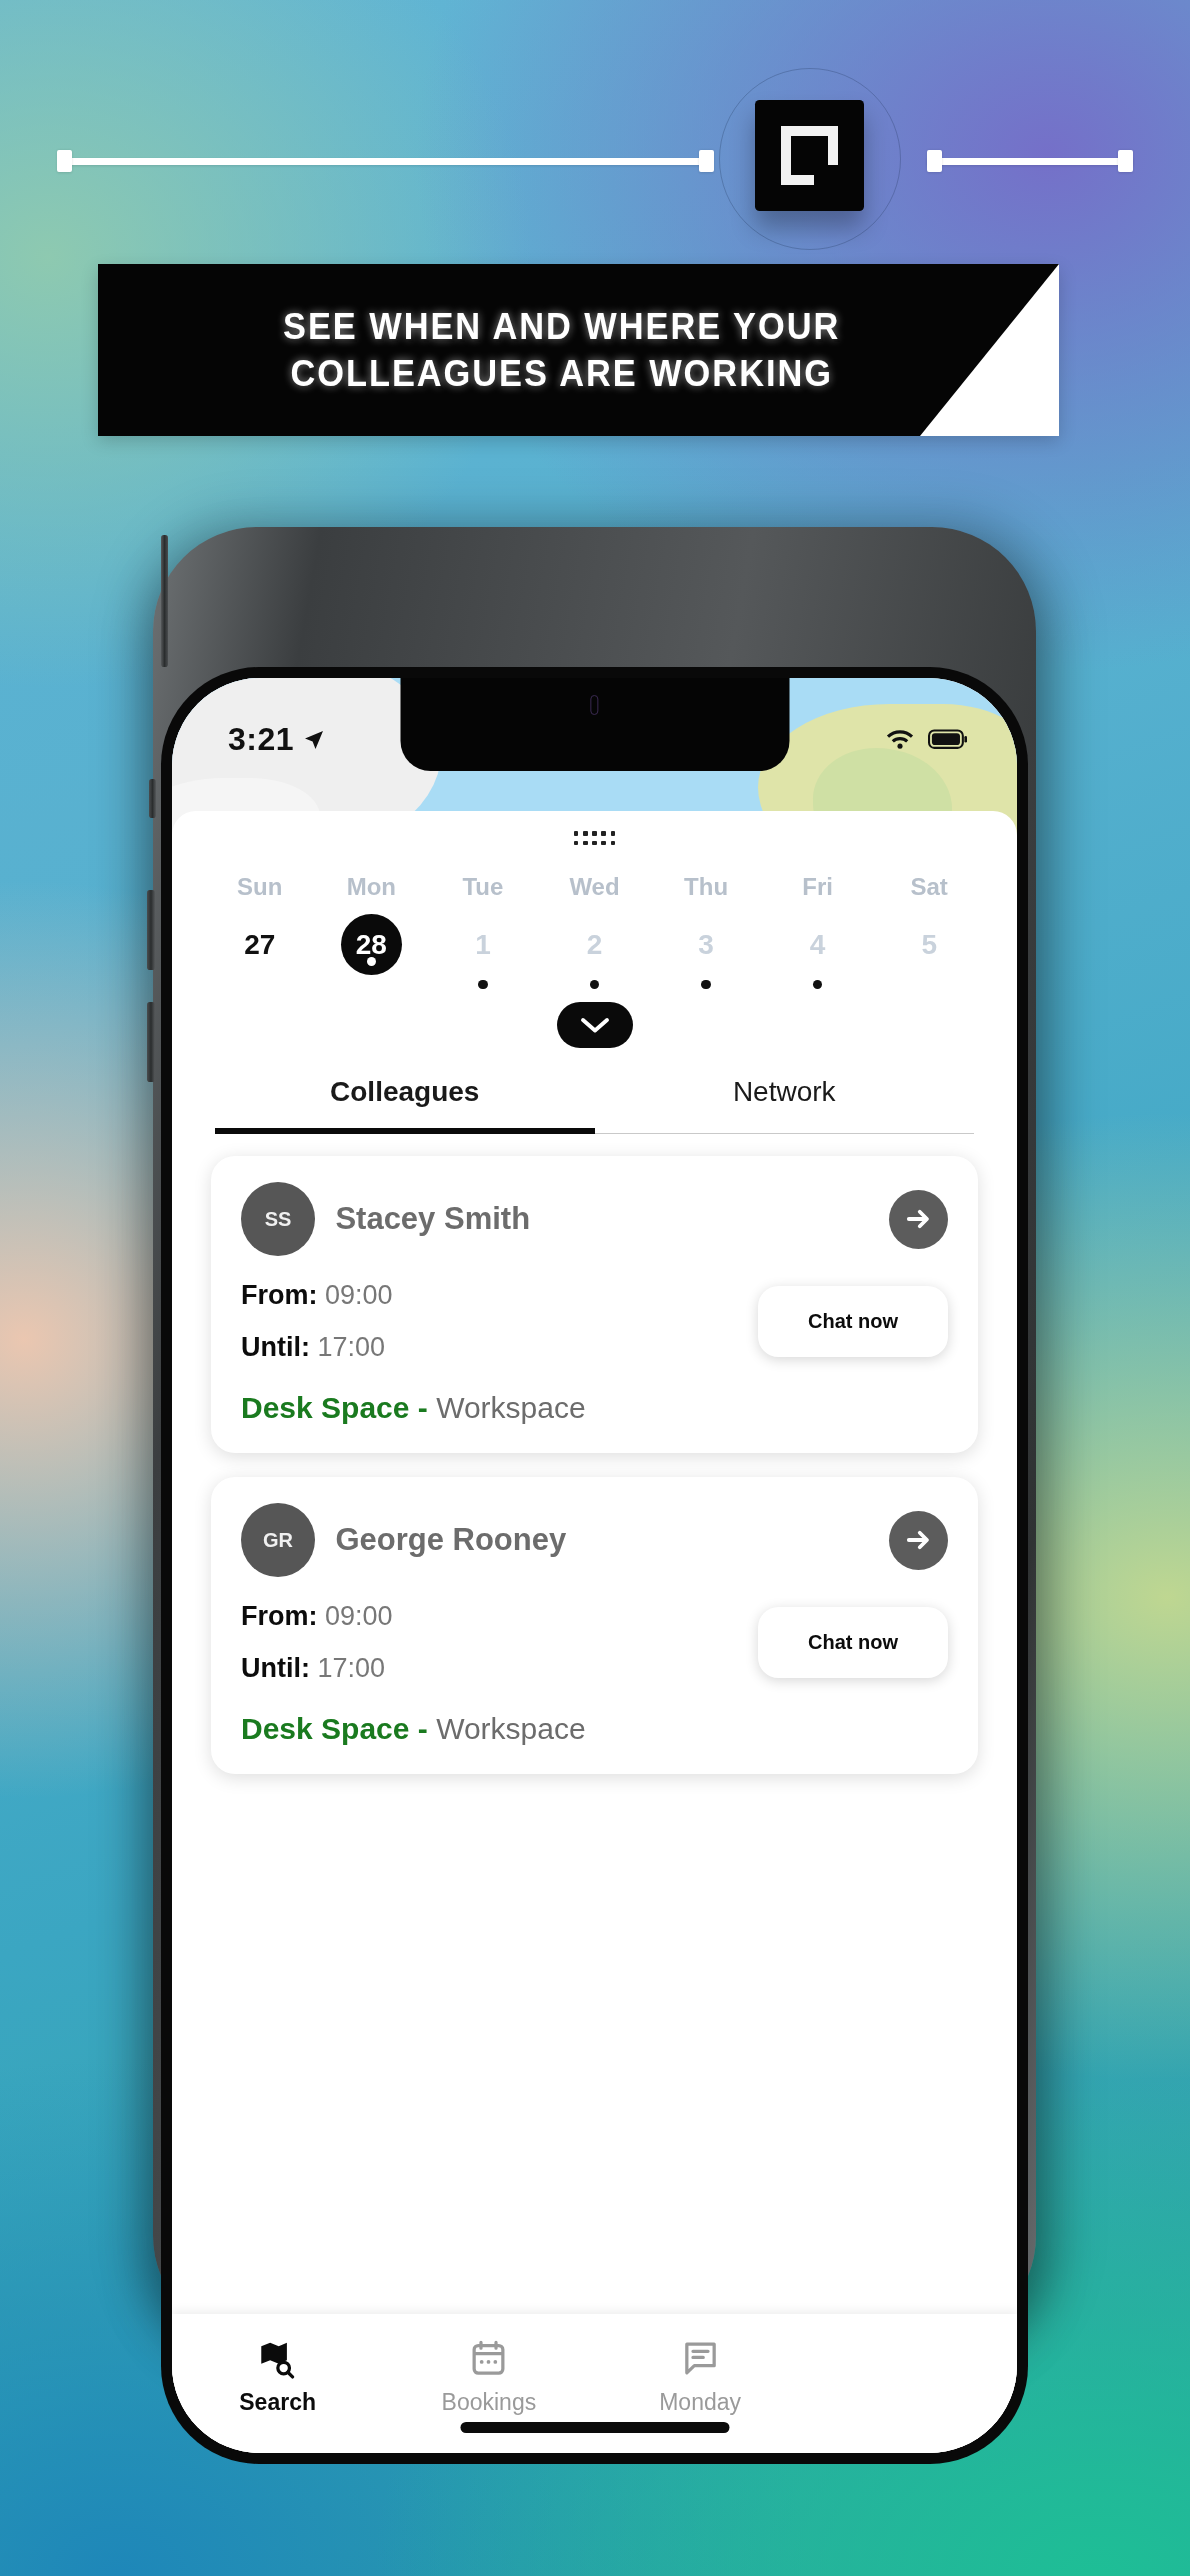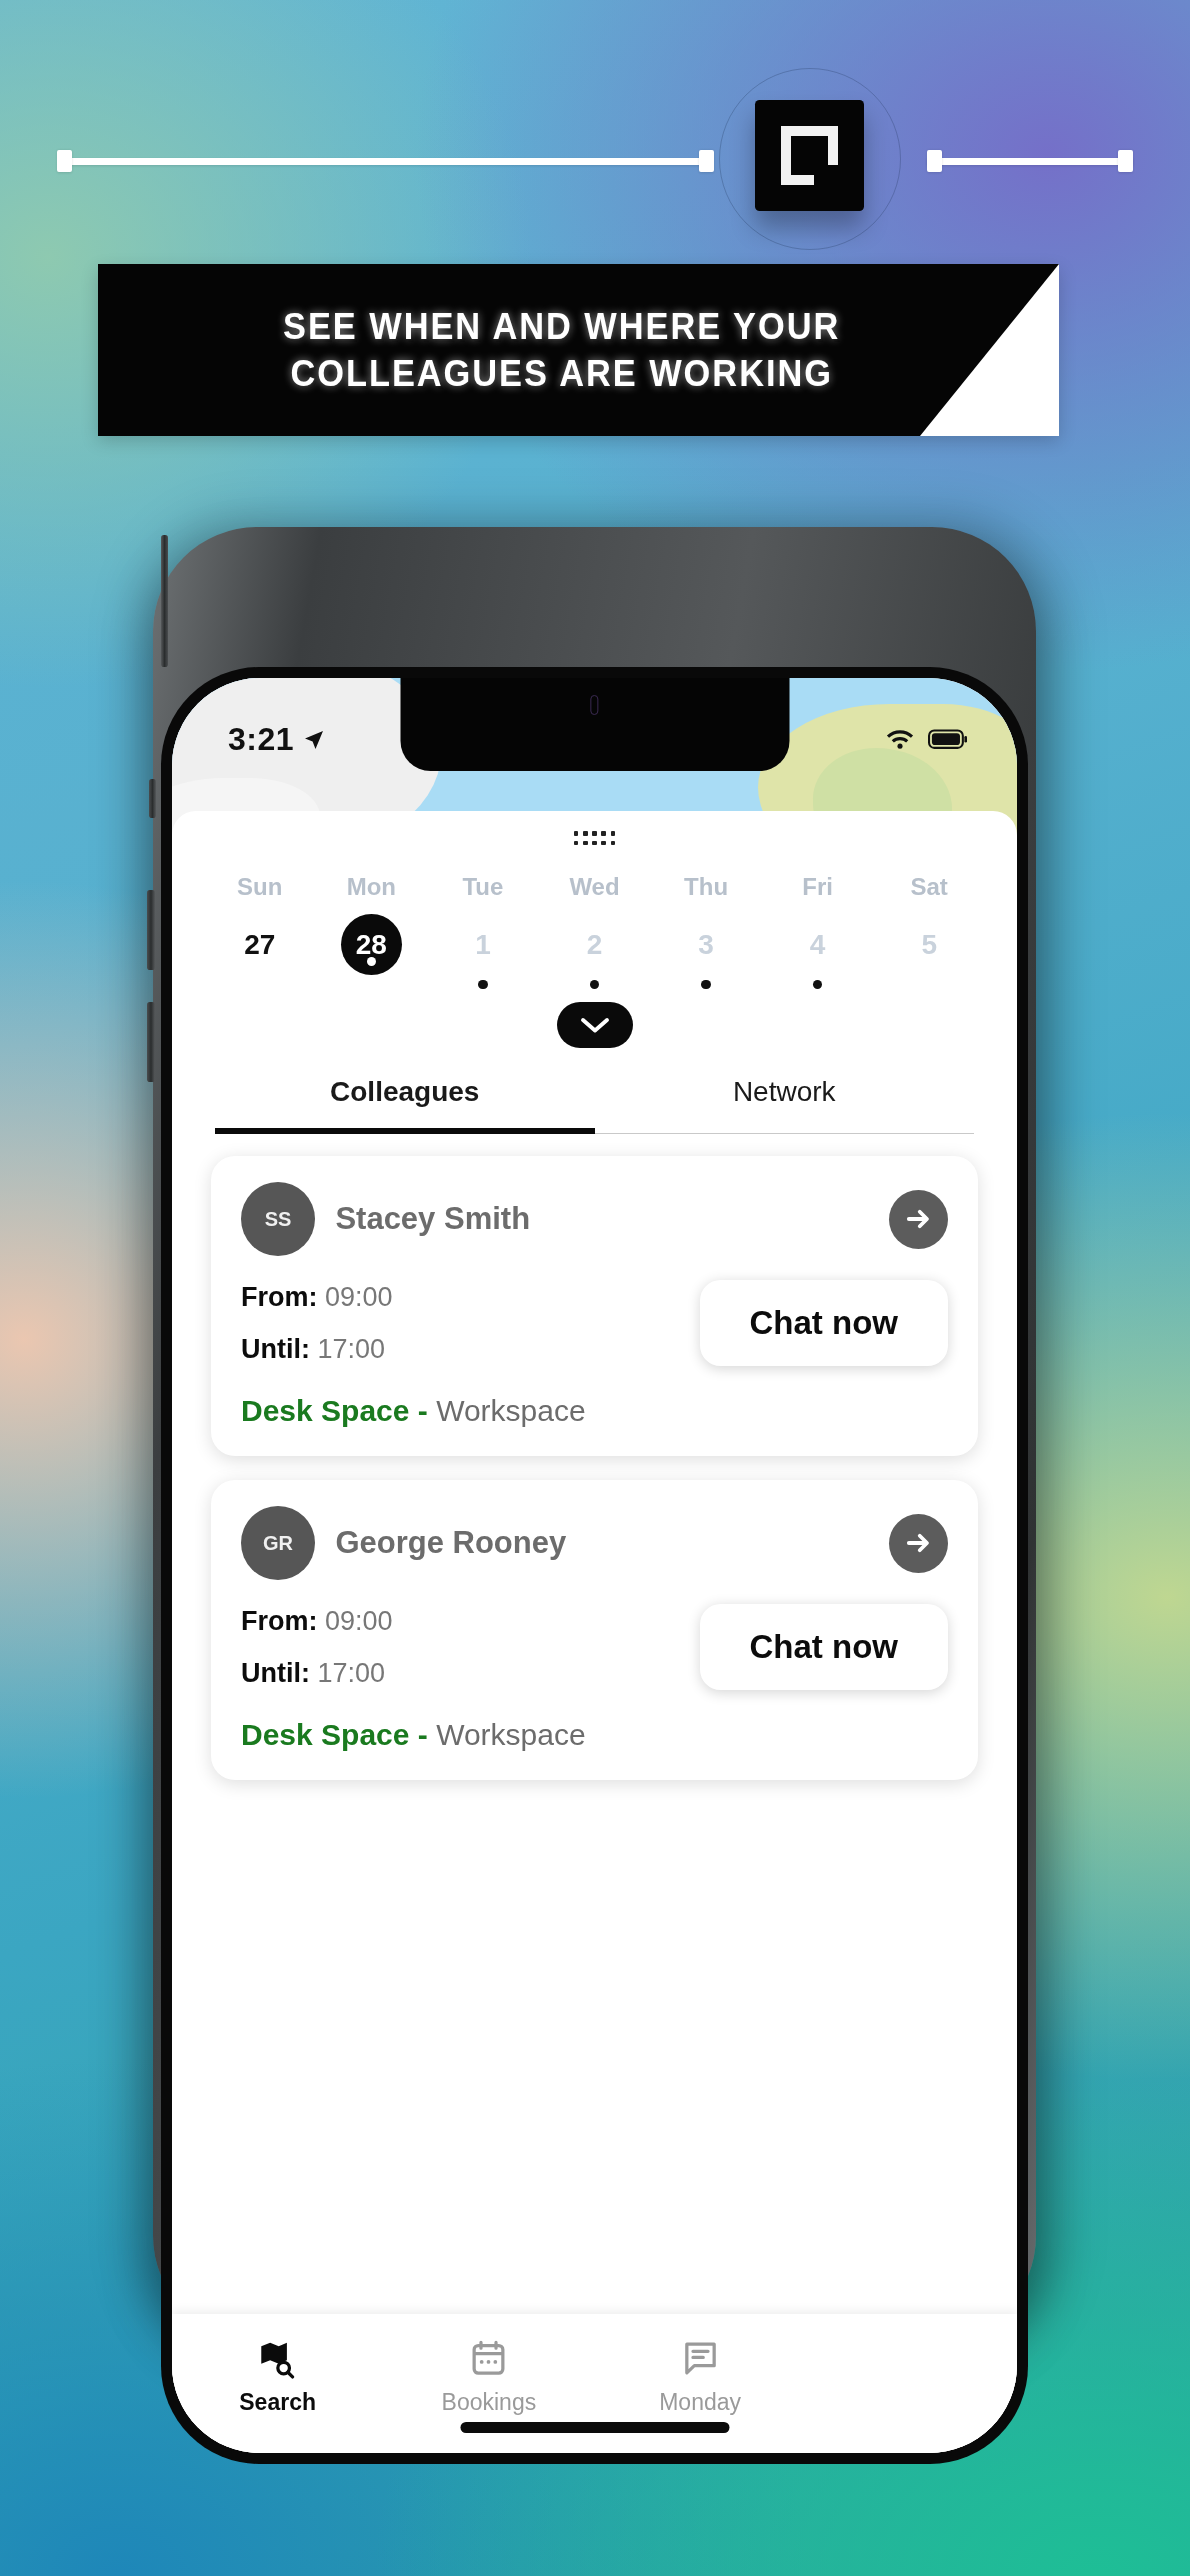--- a/index.html
+++ b/index.html
@@ -134,21 +134,21 @@
   .avatar { width:74px; height:74px; border-radius:50%; background:#565656; color:#f0f0f0;
             display:flex; align-items:center; justify-content:center; font-size:20px; font-weight:700;
             flex:0 0 auto; }
   .card-name { font-size:31px; font-weight:700; color:#6c6c6c; flex:1; }
   .go-btn { width:59px; height:59px; border-radius:50%; background:#5c5c5c; border:none;
             display:flex; align-items:center; justify-content:center; cursor:pointer; flex:0 0 auto; }
   .card-mid { display:flex; align-items:center; justify-content:space-between; margin-top:24px; }
   .times { display:flex; flex-direction:column; gap:21px; }
   .time-line { font-size:27px; color:#777; }
   .time-line b { color:#0c0c0c; font-weight:700; }
-  .chat-btn { background:#fff; border:none; border-radius:20.4px; padding:24px 50px; font-size:33px;
+  .chat-btn { background:#fff; border:none; border-radius:20.4px; padding:24px 50px; font-size:20px;
               font-weight:700; color:#0c0c0c; box-shadow:0 2.8px 13px rgba(0,0,0,.16); cursor:pointer; }
   .card-foot { margin-top:28px; font-size:30px; color:#6c6c6c; }
   .card-foot b { color:#1a7a1f; font-weight:700; }
 
   .tabbar { margin-top:auto; height:139px; background:#fff; box-shadow:0 -2.8px 9.3px rgba(0,0,0,.07);
             display:grid; grid-template-columns:repeat(4,1fr); align-items:center; padding-bottom:13px; }
   .tabitem { display:flex; flex-direction:column; align-items:center; gap:10.2px; cursor:pointer; }
   .tabitem .tl { font-size:23px; color:#9a9a9a; }
   .tabitem.active .tl { color:#0c0c0c; font-weight:700; }
   .home-ind { position:absolute; left:50%; transform:translateX(-50%); bottom:20.4px; width:269px;

